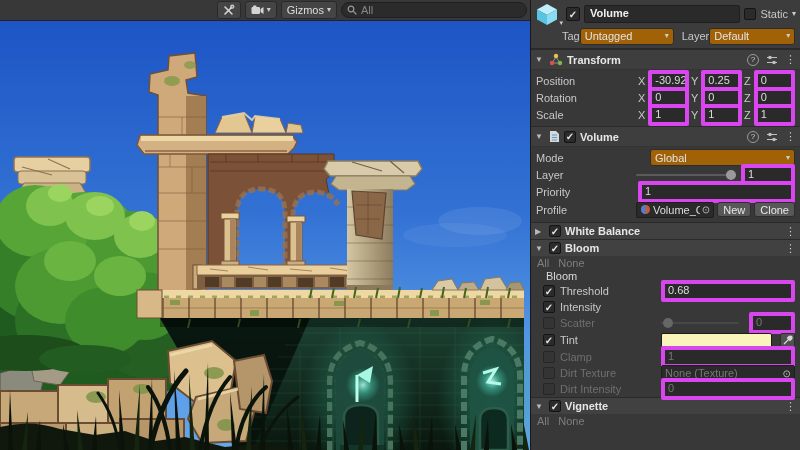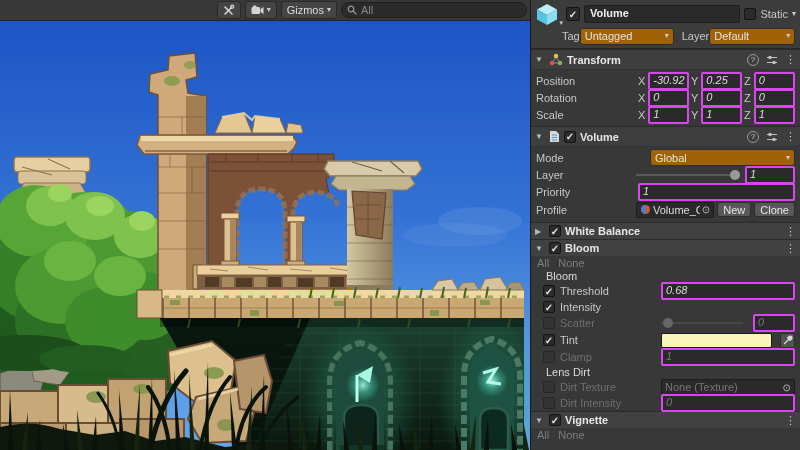--- a/index.html
+++ b/index.html
@@ -39,22 +39,22 @@
   .fold{font-size:8px;color:#b8b8b8;width:10px;flex-shrink:0;}
   .comp-title{font-weight:bold;color:#e6e6e6;}
   .hdr-right{margin-left:auto;display:flex;gap:7px;align-items:center;color:#bdbdbd;}
   .help-ic{width:12px;height:12px;border-radius:50%;border:1px solid #9a9a9a;font-size:8px;display:flex;
            align-items:center;justify-content:center;color:#cfcfcf;box-sizing:border-box;}
   .kebab{font-size:11px;color:#cfcfcf;letter-spacing:-1px;}
   .comp-body{padding:2px 0 3px 0;}
   .prop-row{display:flex;align-items:center;height:17px;padding:0 5px 0 5px;}
   .prop-label{width:100px;flex-shrink:0;}
   .axis{display:flex;align-items:center;flex:1;gap:3px;margin-left:2px;min-width:0;}
-  .field{background:#2a2a2a;border:2px solid #d946ef;border-radius:2px;height:14px;line-height:13px;
-         padding:0 3px;color:#dddddd;flex:1;min-width:0;white-space:nowrap;overflow:hidden;font-style:italic;}
+  .field{background:#2a2a2a;border:4px solid #d946ef;border-radius:2px;height:14px;line-height:13px;
+         padding:0 3px;color:#dddddd;flex:1;min-width:0;white-space:nowrap;overflow:hidden;}
   .field.dis{color:#777777;}
   .ov-header{display:flex;align-items:center;height:16px;background:#414141;border-top:1px solid #2a2a2a;
              padding:0 5px 0 4px;gap:4px;}
   .ov-title{font-weight:bold;color:#e6e6e6;}
   .allnone{display:flex;gap:9px;color:#7e7e7e;height:13px;align-items:center;padding:0 4px 0 6px;}
   .group-label{height:14px;line-height:15px;padding-left:15px;color:#dadada;}
   .ov-row{display:flex;align-items:center;height:16px;padding:0 5px 0 12px;gap:5px;}
   .ov-label{width:96px;flex-shrink:0;white-space:nowrap;overflow:hidden;}
   .ov-label.wide{width:114px;}
   .txt-dis{color:#6f6f6f;}
@@ -600,21 +600,20 @@
         <svg width="10" height="10" viewBox="0 0 10 10">
           <path d="M1 9 L5.5 4.5 M5 3.5 L6.5 5 M6 1.5 a1.4 1.4 0 0 1 2.5 2.5 L7 5.5 L4.5 3 Z" stroke="#d8d8d8" stroke-width="1.2" fill="#d8d8d8"></path>
         </svg>
       </span>
     </div>
     <div class="ov-row">
       <span class="chk dis"></span>
       <span class="ov-label txt-dis">Clamp</span>
       <span class="field dis">1</span>
     </div>
-    <div class="group-label">Lens Dirt</div>
     <div class="ov-row">
       <span class="chk dis"></span>
       <span class="ov-label txt-dis">Dirt Texture</span>
       <div class="obj-field">
         <span class="obj-text dis">None (Texture)</span>
         <span class="picker">⊙</span>
       </div>
     </div>
     <div class="ov-row">
       <span class="chk dis"></span>

